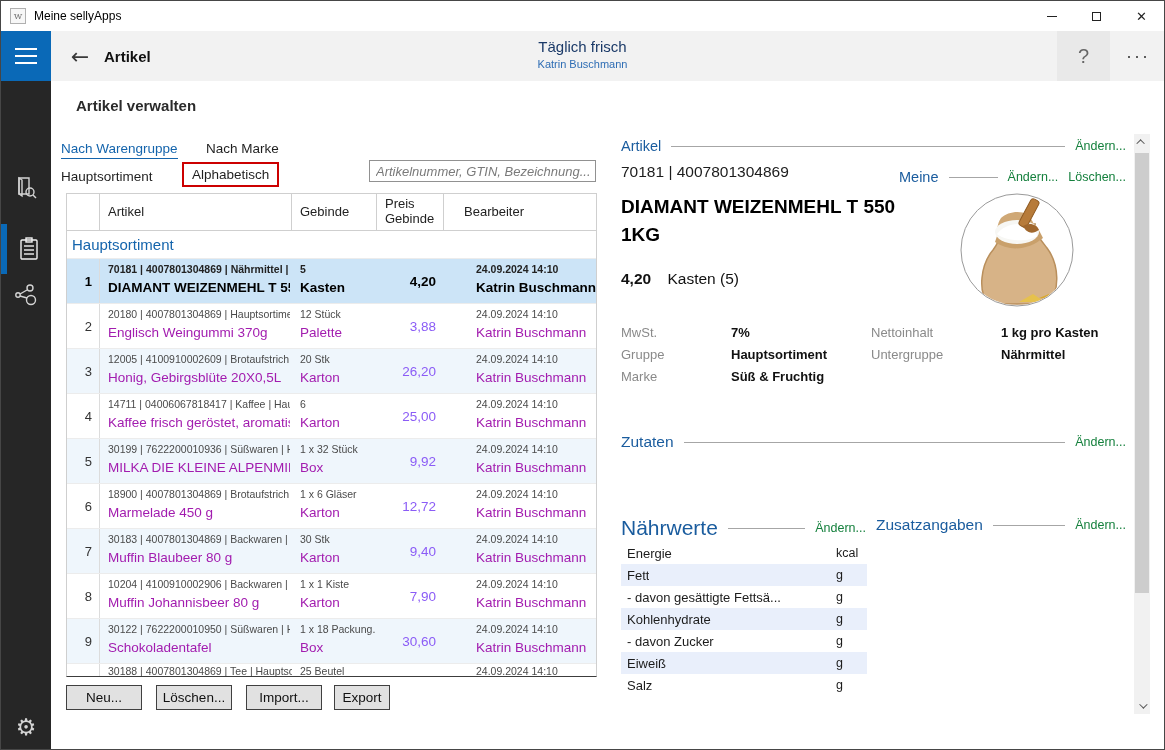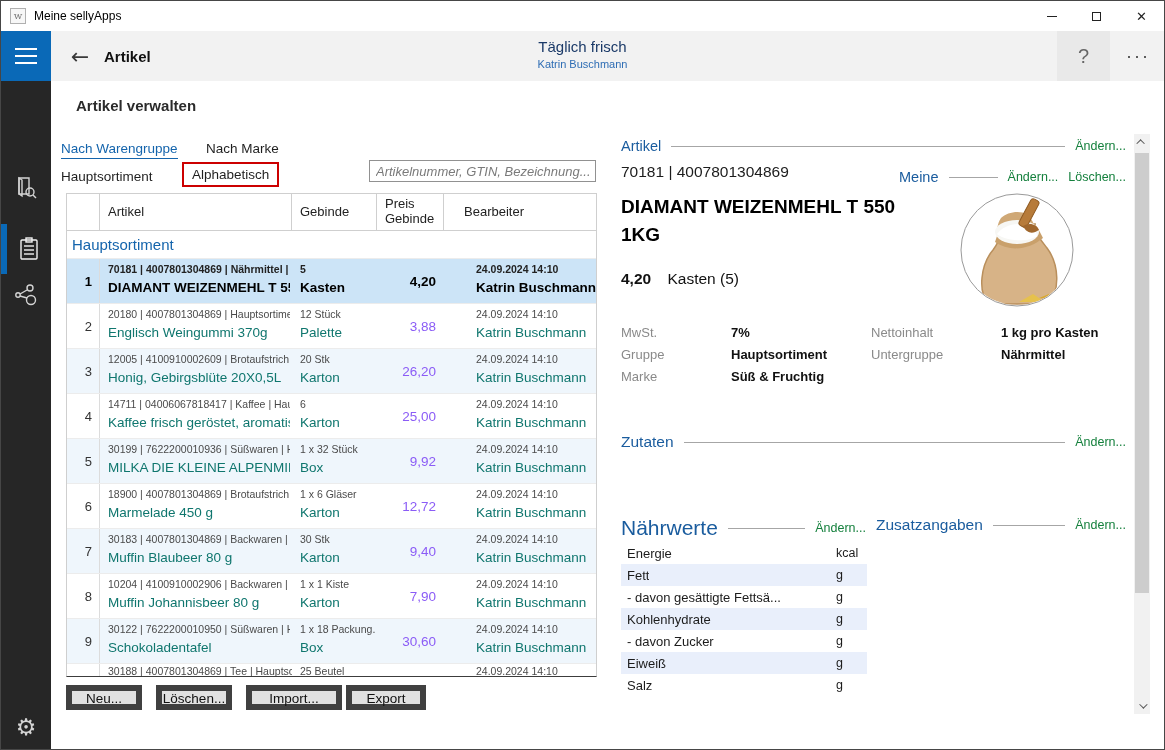--- a/index.html
+++ b/index.html
@@ -50,34 +50,34 @@
   .t-head { display:grid; grid-template-columns:33px 192px 85px 67px 1fr; height:38px; border-top:1px solid #cfcfcf; border-bottom:1px solid #cfcfcf; }
   .t-head > div { border-right:1px solid #cfcfcf; display:flex; align-items:center; padding:2px 8px; font-size:13px; color:#222; line-height:1.15; }
   .t-head > div:last-child { border-right:none;margin-left:12px; }
   .group-row { height:27px; display:flex; align-items:center; padding-left:5px; font-size:15px; color:#1464ac; }
   .t-row { display:grid; grid-template-columns:33px 192px 85px 67px 1fr; height:45px; border-top:1px solid #ececec; position:relative; }
   .t-row.alt { background:#eff6fc; }
   .t-row.sel { background:#cce4f7; }
   .c-num { display:flex; align-items:center; justify-content:flex-end; padding-right:7px; font-size:13px; color:#333; border-right:1px solid #dcdcdc; }
   .cell2 { padding:4px 2px 2px 8px; overflow:hidden; }
   .cell2 .l1 { font-size:10.5px; color:#4a4a4a; white-space:nowrap; overflow:hidden; }
-  .cell2 .l2 { font-size:13.5px; color:#0f766e; white-space:nowrap; overflow:hidden; margin-top:5px; }
+  .cell2 .l2 { font-size:13.5px; color:#a21caf; white-space:nowrap; overflow:hidden; margin-top:5px; }
   .c-price { display:flex; align-items:center; justify-content:flex-end; padding-right:8px; font-size:13.5px; color:#8b5cf6; }
   .c-bear { padding:4px 0 2px 32px; overflow:hidden; }
   .t-row.sel .l1 { font-weight:bold; color:#222; }
   .t-row.sel .l2, .t-row.sel .c-price, .t-row.sel .c-num { font-weight:bold; color:#000; }
   .partial-row { display:grid; grid-template-columns:33px 192px 85px 67px 1fr; height:13px; overflow:hidden; border-top:1px solid #ececec; }
   .partial-row .pc { font-size:10.5px; color:#4a4a4a; white-space:nowrap; overflow:hidden; padding:1px 2px 0 8px; }
   .partial-row .pn { border-right:1px solid #dcdcdc; }
 
-  .action-btn { position:absolute; top:604px; height:25px; background:#e1e1e1; border:6px solid #404040; font-size:13.5px; color:#111; font-family:"Liberation Sans", sans-serif; }
+  .action-btn { position:absolute; top:604px; height:25px; background:#e1e1e1; border:1px solid #404040; font-size:13.5px; color:#111; font-family:"Liberation Sans", sans-serif; }
   .btn-neu { left:15px; width:76px; }
   .btn-loeschen { left:105px; width:76px; }
-  .btn-import { left:195px; width:96px; }
-  .btn-export { left:295px; width:80px; }
+  .btn-import { left:195px; width:76px; }
+  .btn-export { left:283px; width:56px; }
 
   
   .main-right { position:absolute; left:620px; top:135px; width:510px; height:580px; }
   .sec-row { position:absolute; display:flex; align-items:center; width:505px; }
   .sec-label { font-size:14.5px; color:#1a5c9e; white-space:nowrap; }
   .sec-line { flex:1; height:1px; background:#a6a6a6; margin:0 10px; }
   .link { font-size:12.5px; color:#15803d; white-space:nowrap; cursor:default; }
   .link + .link { margin-left:10px; }
 
   .detail-code { position:absolute; left:0; top:27px; font-size:15.5px; color:#1c1c1c; }

